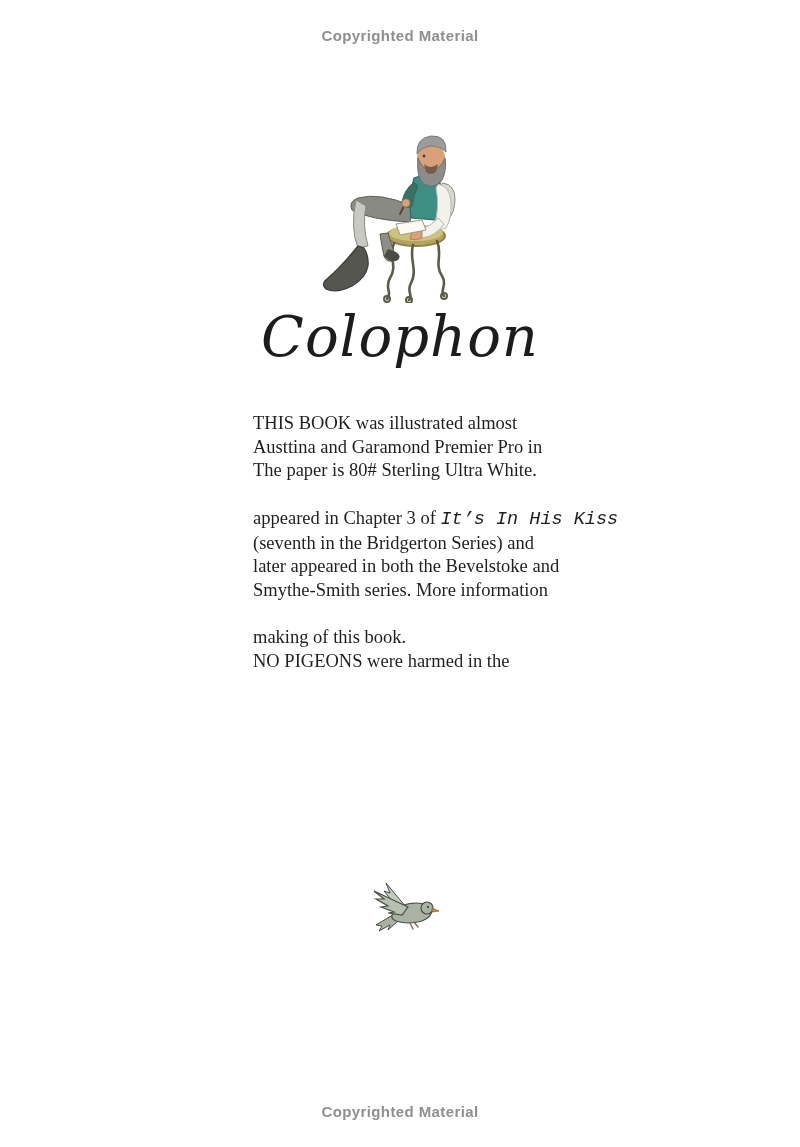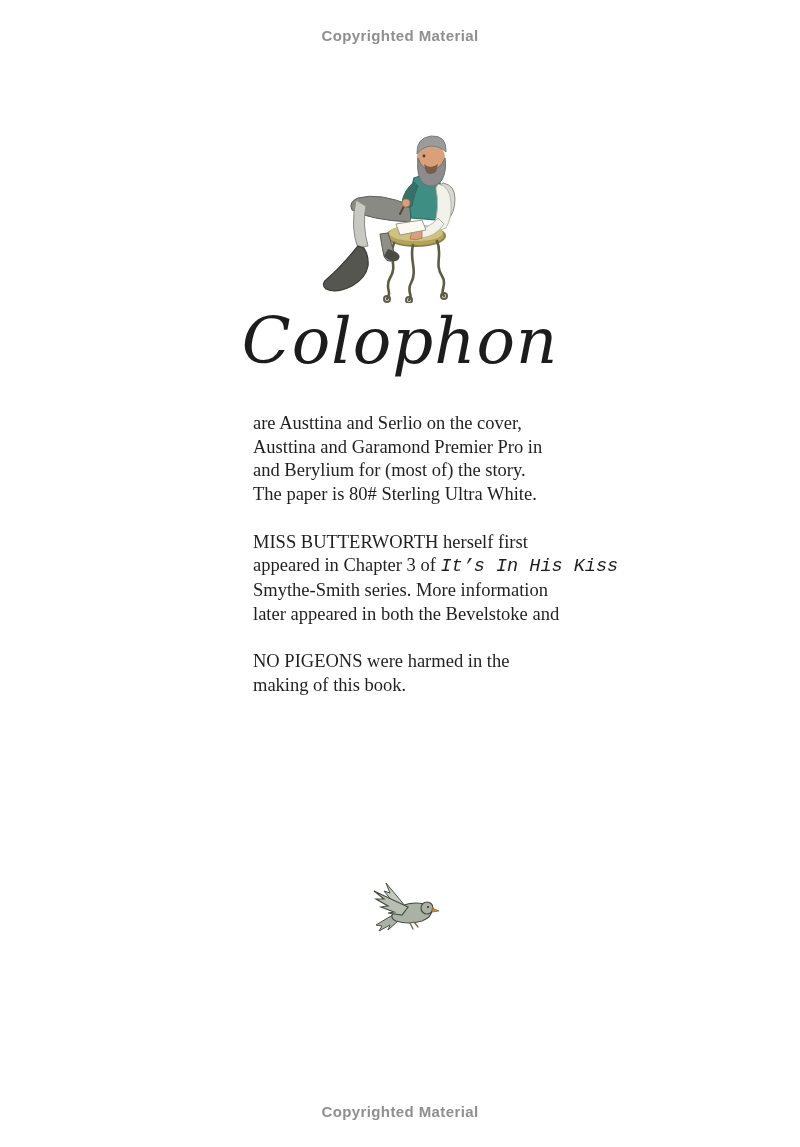--- a/index.html
+++ b/index.html
@@ -18,21 +18,21 @@
     color:#8f8f8f;
   }
   .notice.top{top:27px;}
   .notice.bottom{top:1103px;}
   .man-illo{position:absolute;left:310px;top:128px;width:150px;height:175px;}
   .colophon{
     position:absolute;left:0;top:306px;width:800px;
     text-align:center;
     font-family:"DejaVu Serif", serif;
     font-style:italic;
-    font-size:64px;line-height:1.1;
+    font-size:56px;line-height:1.1;
     color:#1c1c1c;
     letter-spacing:1px;
   }
   .text-col{
     position:absolute;left:253px;top:412px;width:320px;
     color:#1f1f1f;
     font-size:18.5px;line-height:23.7px;
   }
   .para{margin:0 0 23.7px 0;}
   .line{white-space:nowrap;}
@@ -93,34 +93,33 @@
       <path d="M114,36 q6,6 14,0 l-2,8 q-6,4 -10,0 z" fill="#7a5c49"></path>
 
       <circle cx="114" cy="28" r="1.4" fill="#4a3b30"></circle>
     </svg>
   </div>
 
   <div class="colophon">Colophon</div>
 
   <div class="text-col">
       <div class="para">
-        <div class="line"><span>are Austtina and Serlio on the cover,</span></div>
+        <div class="line"><span>THIS BOOK was illustrated almost</span></div>
         <div class="line"><span>Austtina and Garamond Premier Pro in</span></div>
-        <div class="line"><span>and Berylium for (most of) the story.</span></div>
         <div class="line"><span>The paper is 80# Sterling Ultra White.</span></div>
       </div>
       <div class="para">
-        <div class="line"><span>MISS BUTTERWORTH herself first</span></div>
         <div class="line"><span>appeared in Chapter 3 of </span><span class="ital">It’s In His Kiss</span></div>
+        <div class="line"><span>(seventh in the Bridgerton Series) and</span></div>
+        <div class="line"><span>later appeared in both the Bevelstoke and</span></div>
         <div class="line"><span>Smythe-Smith series. More information</span></div>
-        <div class="line"><span>later appeared in both the Bevelstoke and</span></div>
       </div>
       <div class="para">
+        <div class="line"><span>making of this book.</span></div>
         <div class="line"><span>NO PIGEONS were harmed in the</span></div>
-        <div class="line"><span>making of this book.</span></div>
       </div>
     </div>
 
   <div class="pigeon-illo">
     <svg width="76" height="54" viewBox="0 0 76 54" xmlns="http://www.w3.org/2000/svg">
 
       <path d="M40,26 L20,2 L24,12 L18,10 L26,20 L22,20 L32,27 z" fill="#c2c9bd" stroke="#4a4f46" stroke-width="1"></path>
 
       <path d="M30,32 L10,44 L16,45 L13,50 L24,44 L22,49 L32,40 z" fill="#a9b2a4" stroke="#4a4f46" stroke-width="1"></path>
 

